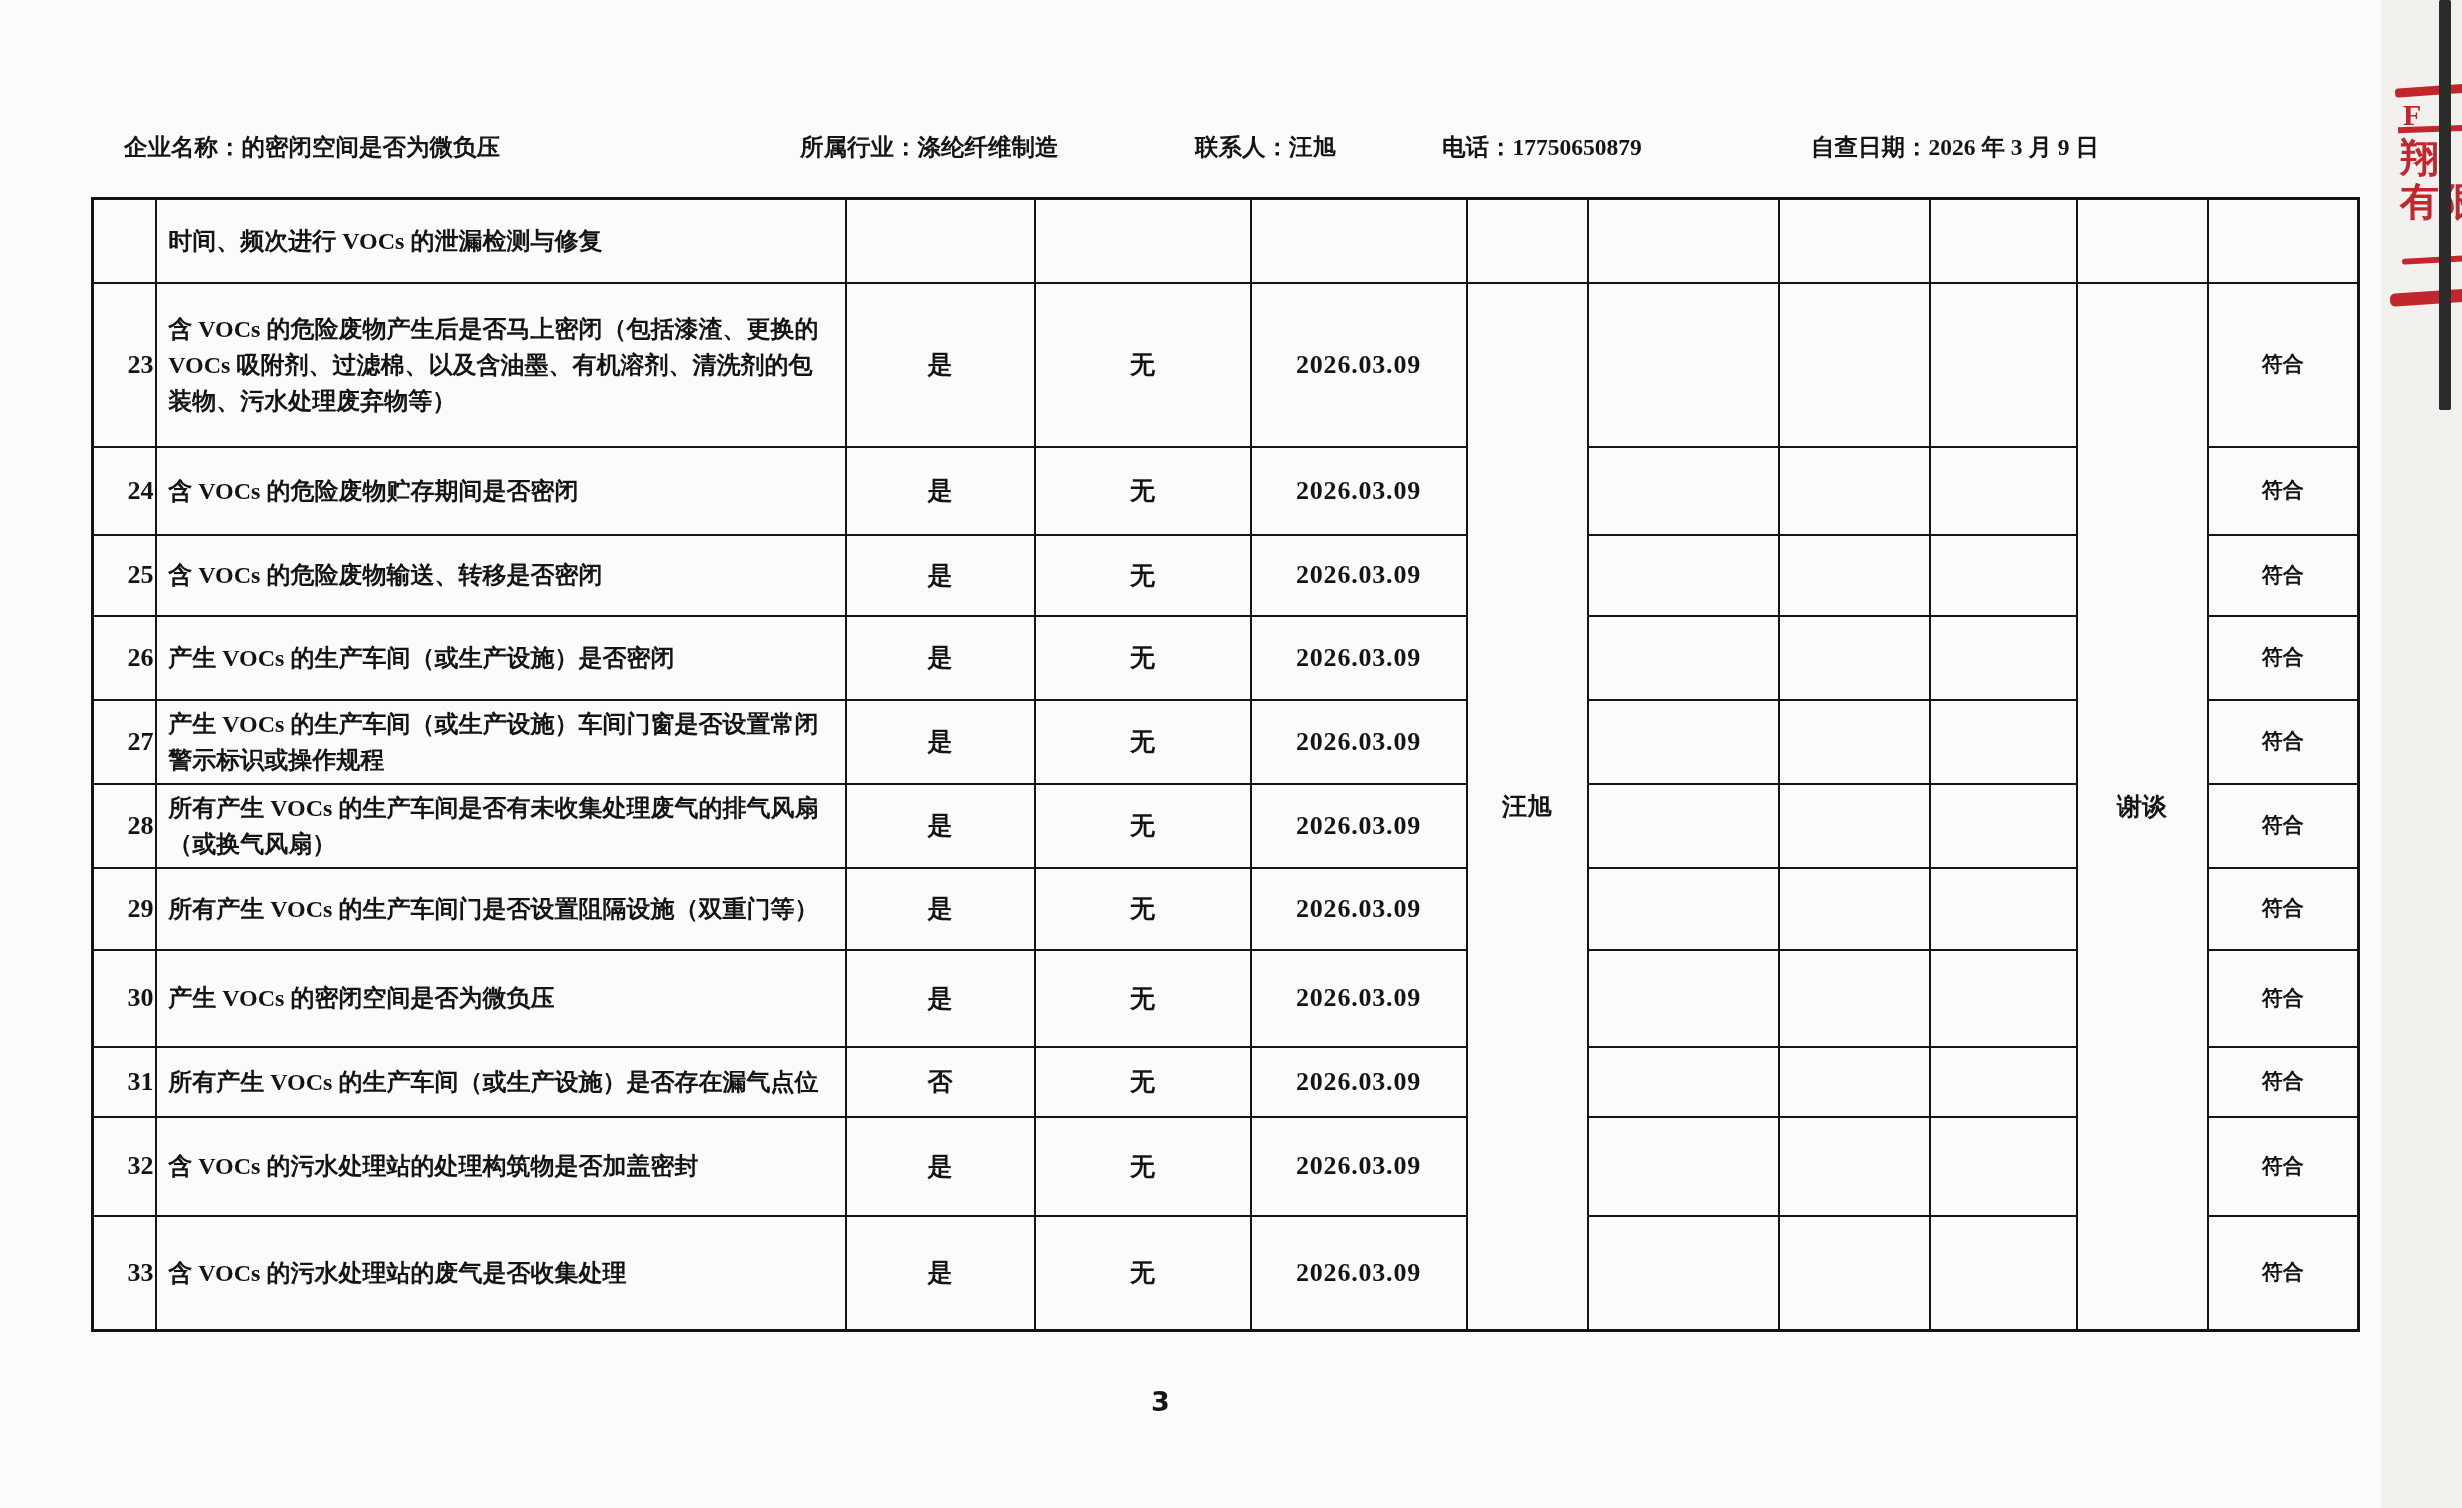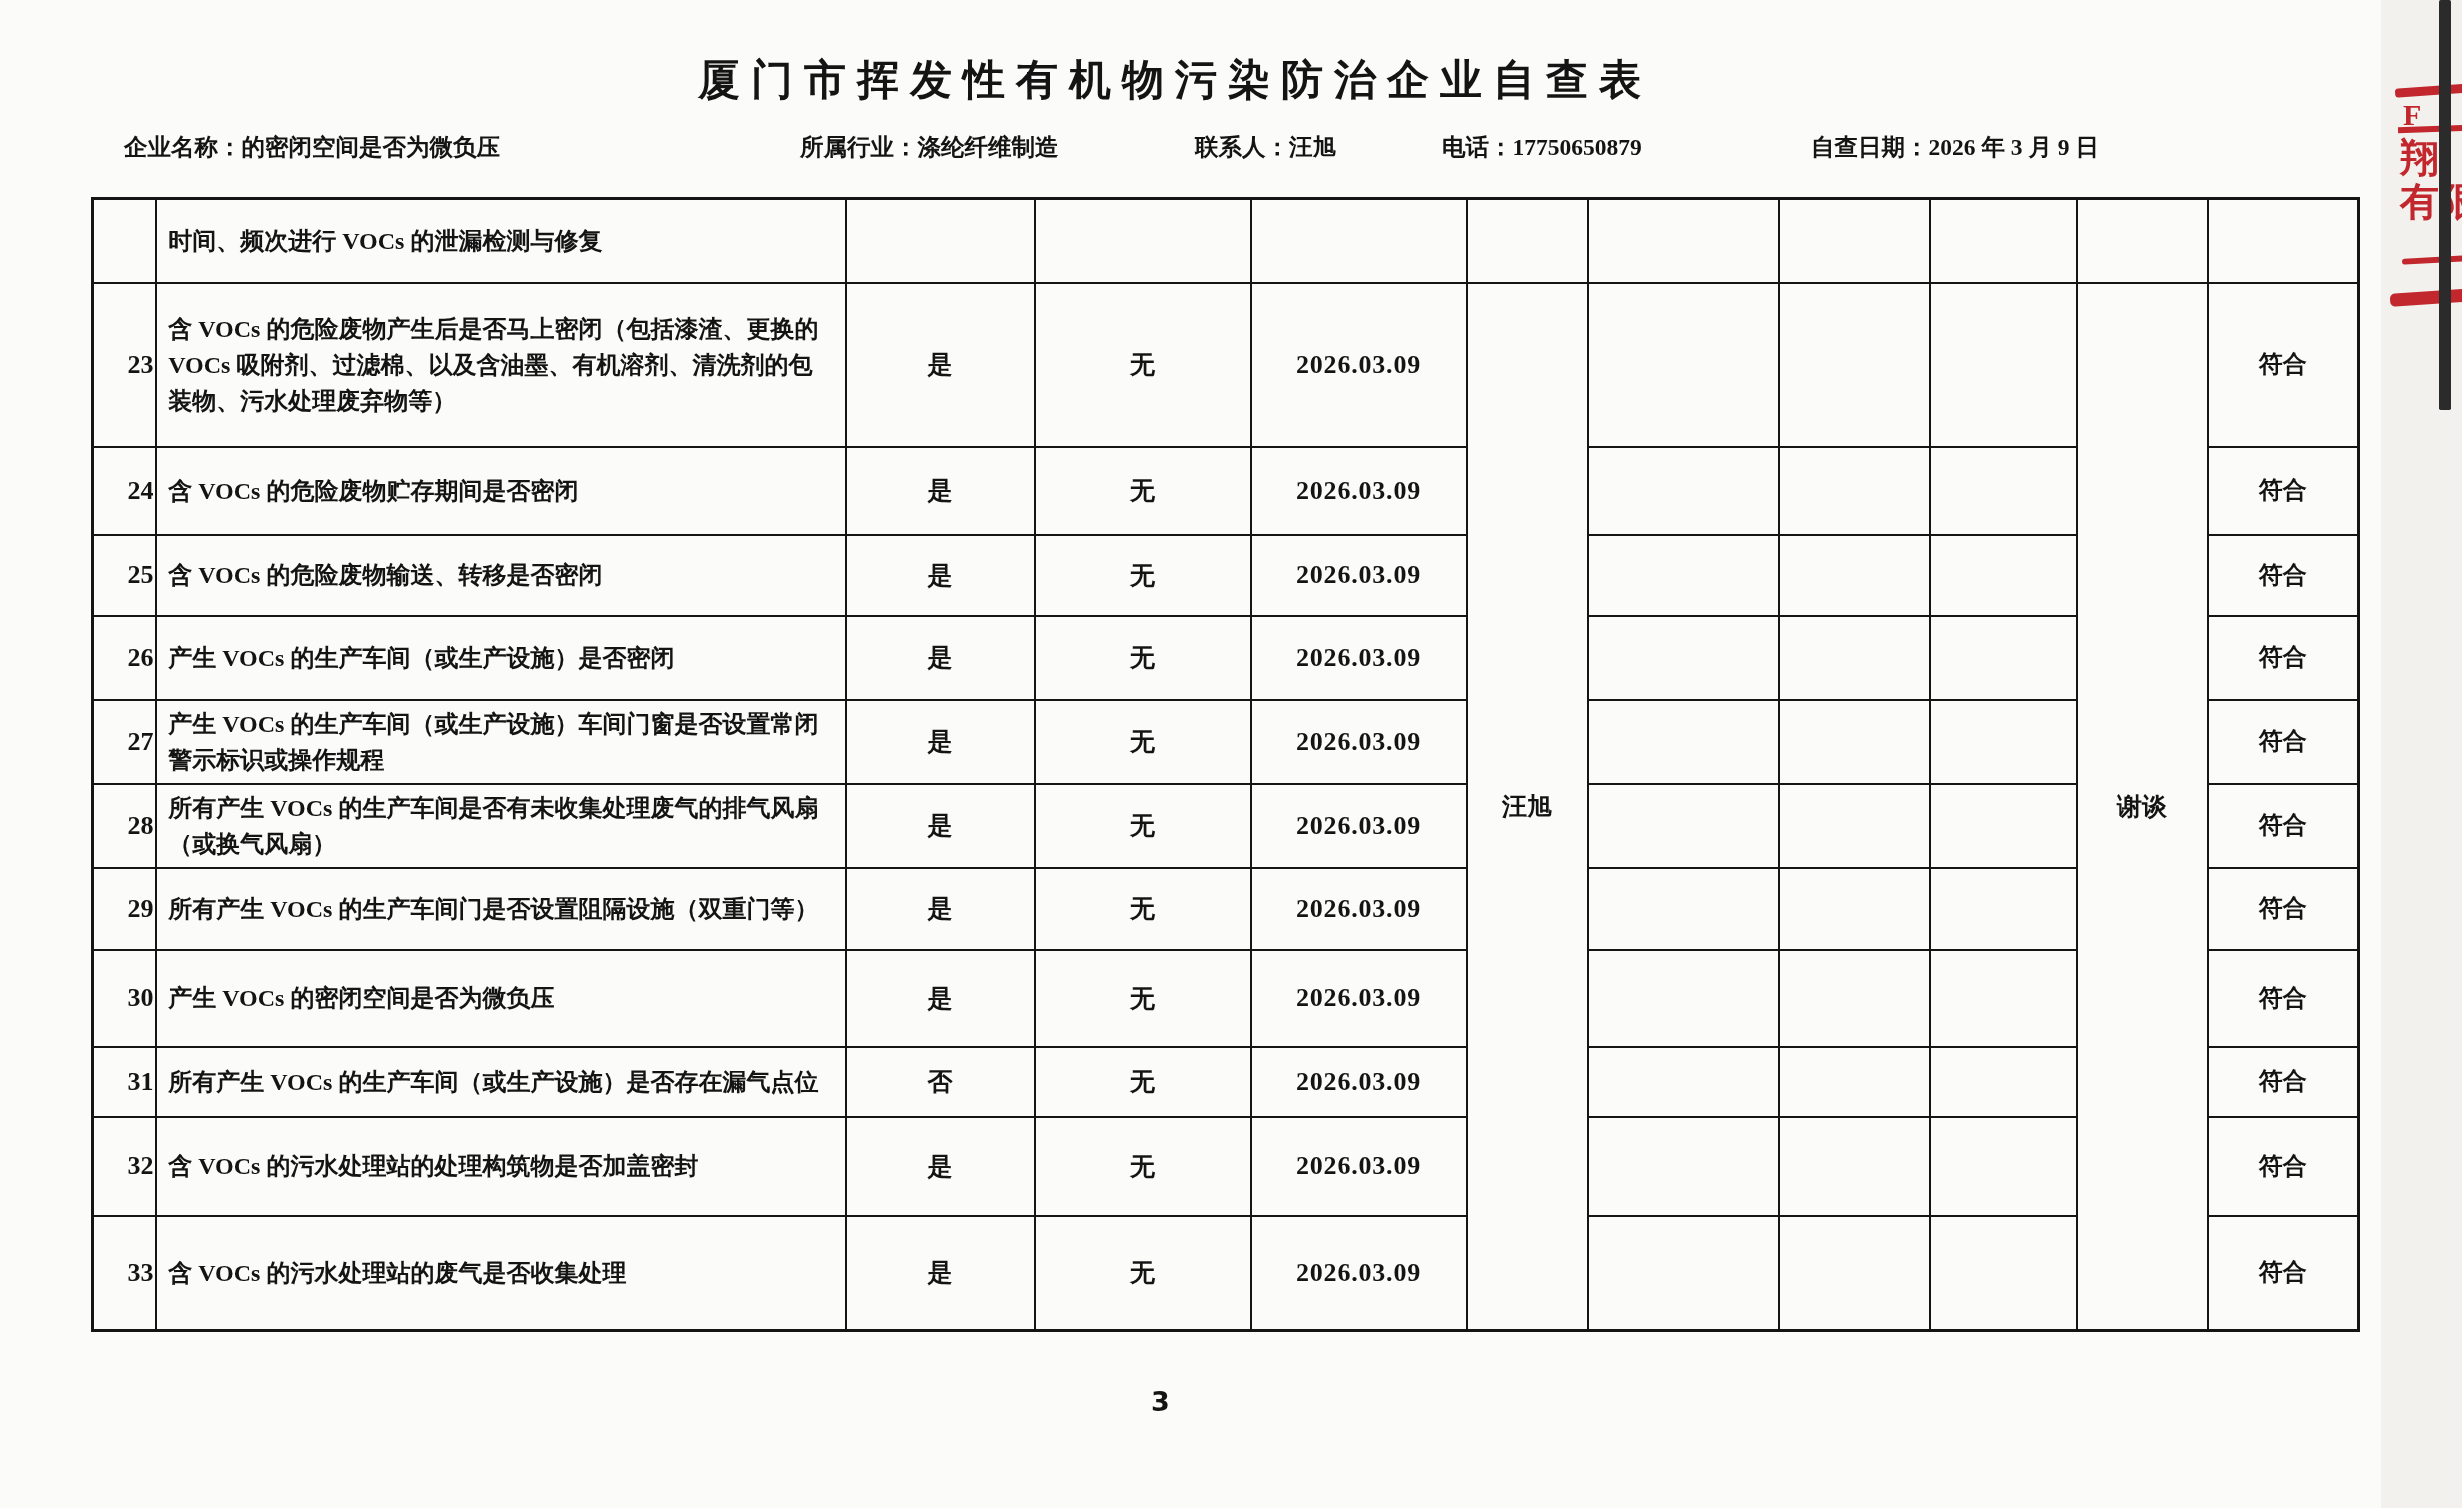--- a/index.html
+++ b/index.html
@@ -35,42 +35,41 @@
     border:3.4px solid #151515;
     font-size:24px;font-weight:bold;
   }
   table.sheet td{border:2.5px solid #151515;vertical-align:middle;overflow:hidden;}
   td.num{text-align:right;font-size:26px;}
   td.q{text-align:left;padding:5px 11.7px 5px 11.7px;line-height:1.5;}
   td.q-top{vertical-align:top;}
   td.c{text-align:center;font-size:25px;}
   td.date-cell{text-align:center;font-size:26px;letter-spacing:0.8px;white-space:nowrap;}
   td.merged-name{text-align:center;font-size:25px;}
-  td.result{vertical-align:top;text-align:center;padding-top:0;font-size:24px;}
+  td.result{vertical-align:top;text-align:center;padding-top:0;font-size:21px;}
 
   .page-number{position:absolute;left:1151px;top:1386px;font-size:27px;font-weight:bold;font-family:"DejaVu Sans",sans-serif;}
 
   
   .stamp{position:absolute;left:2383px;top:71px;width:79px;height:252px;overflow:hidden;color:#c2272d;}
   .stamp-bar-top{position:absolute;left:11.7px;top:15px;width:76px;height:9.2px;background:#c2272d;transform:rotate(-4deg);border-radius:3.4px;}
   .stamp-char-f{position:absolute;left:20px;top:27px;font-size:30px;font-weight:bold;font-family:"Liberation Serif",serif;}
   .stamp-underline{position:absolute;left:15px;top:55px;width:70px;height:5.9px;background:#c2272d;transform:rotate(-2deg);}
   .stamp-char-1{position:absolute;left:17px;top:67px;font-size:39px;font-weight:bold;line-height:1.0;}
   .stamp-char-2{position:absolute;left:17px;top:111px;font-size:39px;font-weight:bold;line-height:1.0;white-space:nowrap;}
   .stamp-line-thin{position:absolute;left:18.5px;top:186px;width:67px;height:5.9px;background:#c2272d;transform:rotate(-3deg);border-radius:2.5px;}
   .stamp-line-thick{position:absolute;left:6.7px;top:220px;width:84px;height:12.6px;background:#c2272d;transform:rotate(-4deg);border-radius:5px;}
 </style>
 </head>
 <body>
 
 <div class="page">
 
   <div class="scan-edge-band"></div>
 
-  <div class="doc-title">厦门市挥发性有机物污染防治企业自查表</div>
 
   <div class="header-item hi-company"><span>企业名称：</span><span>的密闭空间是否为微负压</span></div>
   <div class="header-item hi-industry"><span>所属行业：</span><span>涤纶纤维制造</span></div>
   <div class="header-item hi-contact"><span>联系人：</span><span>汪旭</span></div>
   <div class="header-item hi-phone"><span>电话：</span><span>17750650879</span></div>
   <div class="header-item hi-date"><span>自查日期：</span><span>2026 年 3 月 9 日</span></div>
 
   <table class="sheet">
     <colgroup>
       <col style="width:63px">

